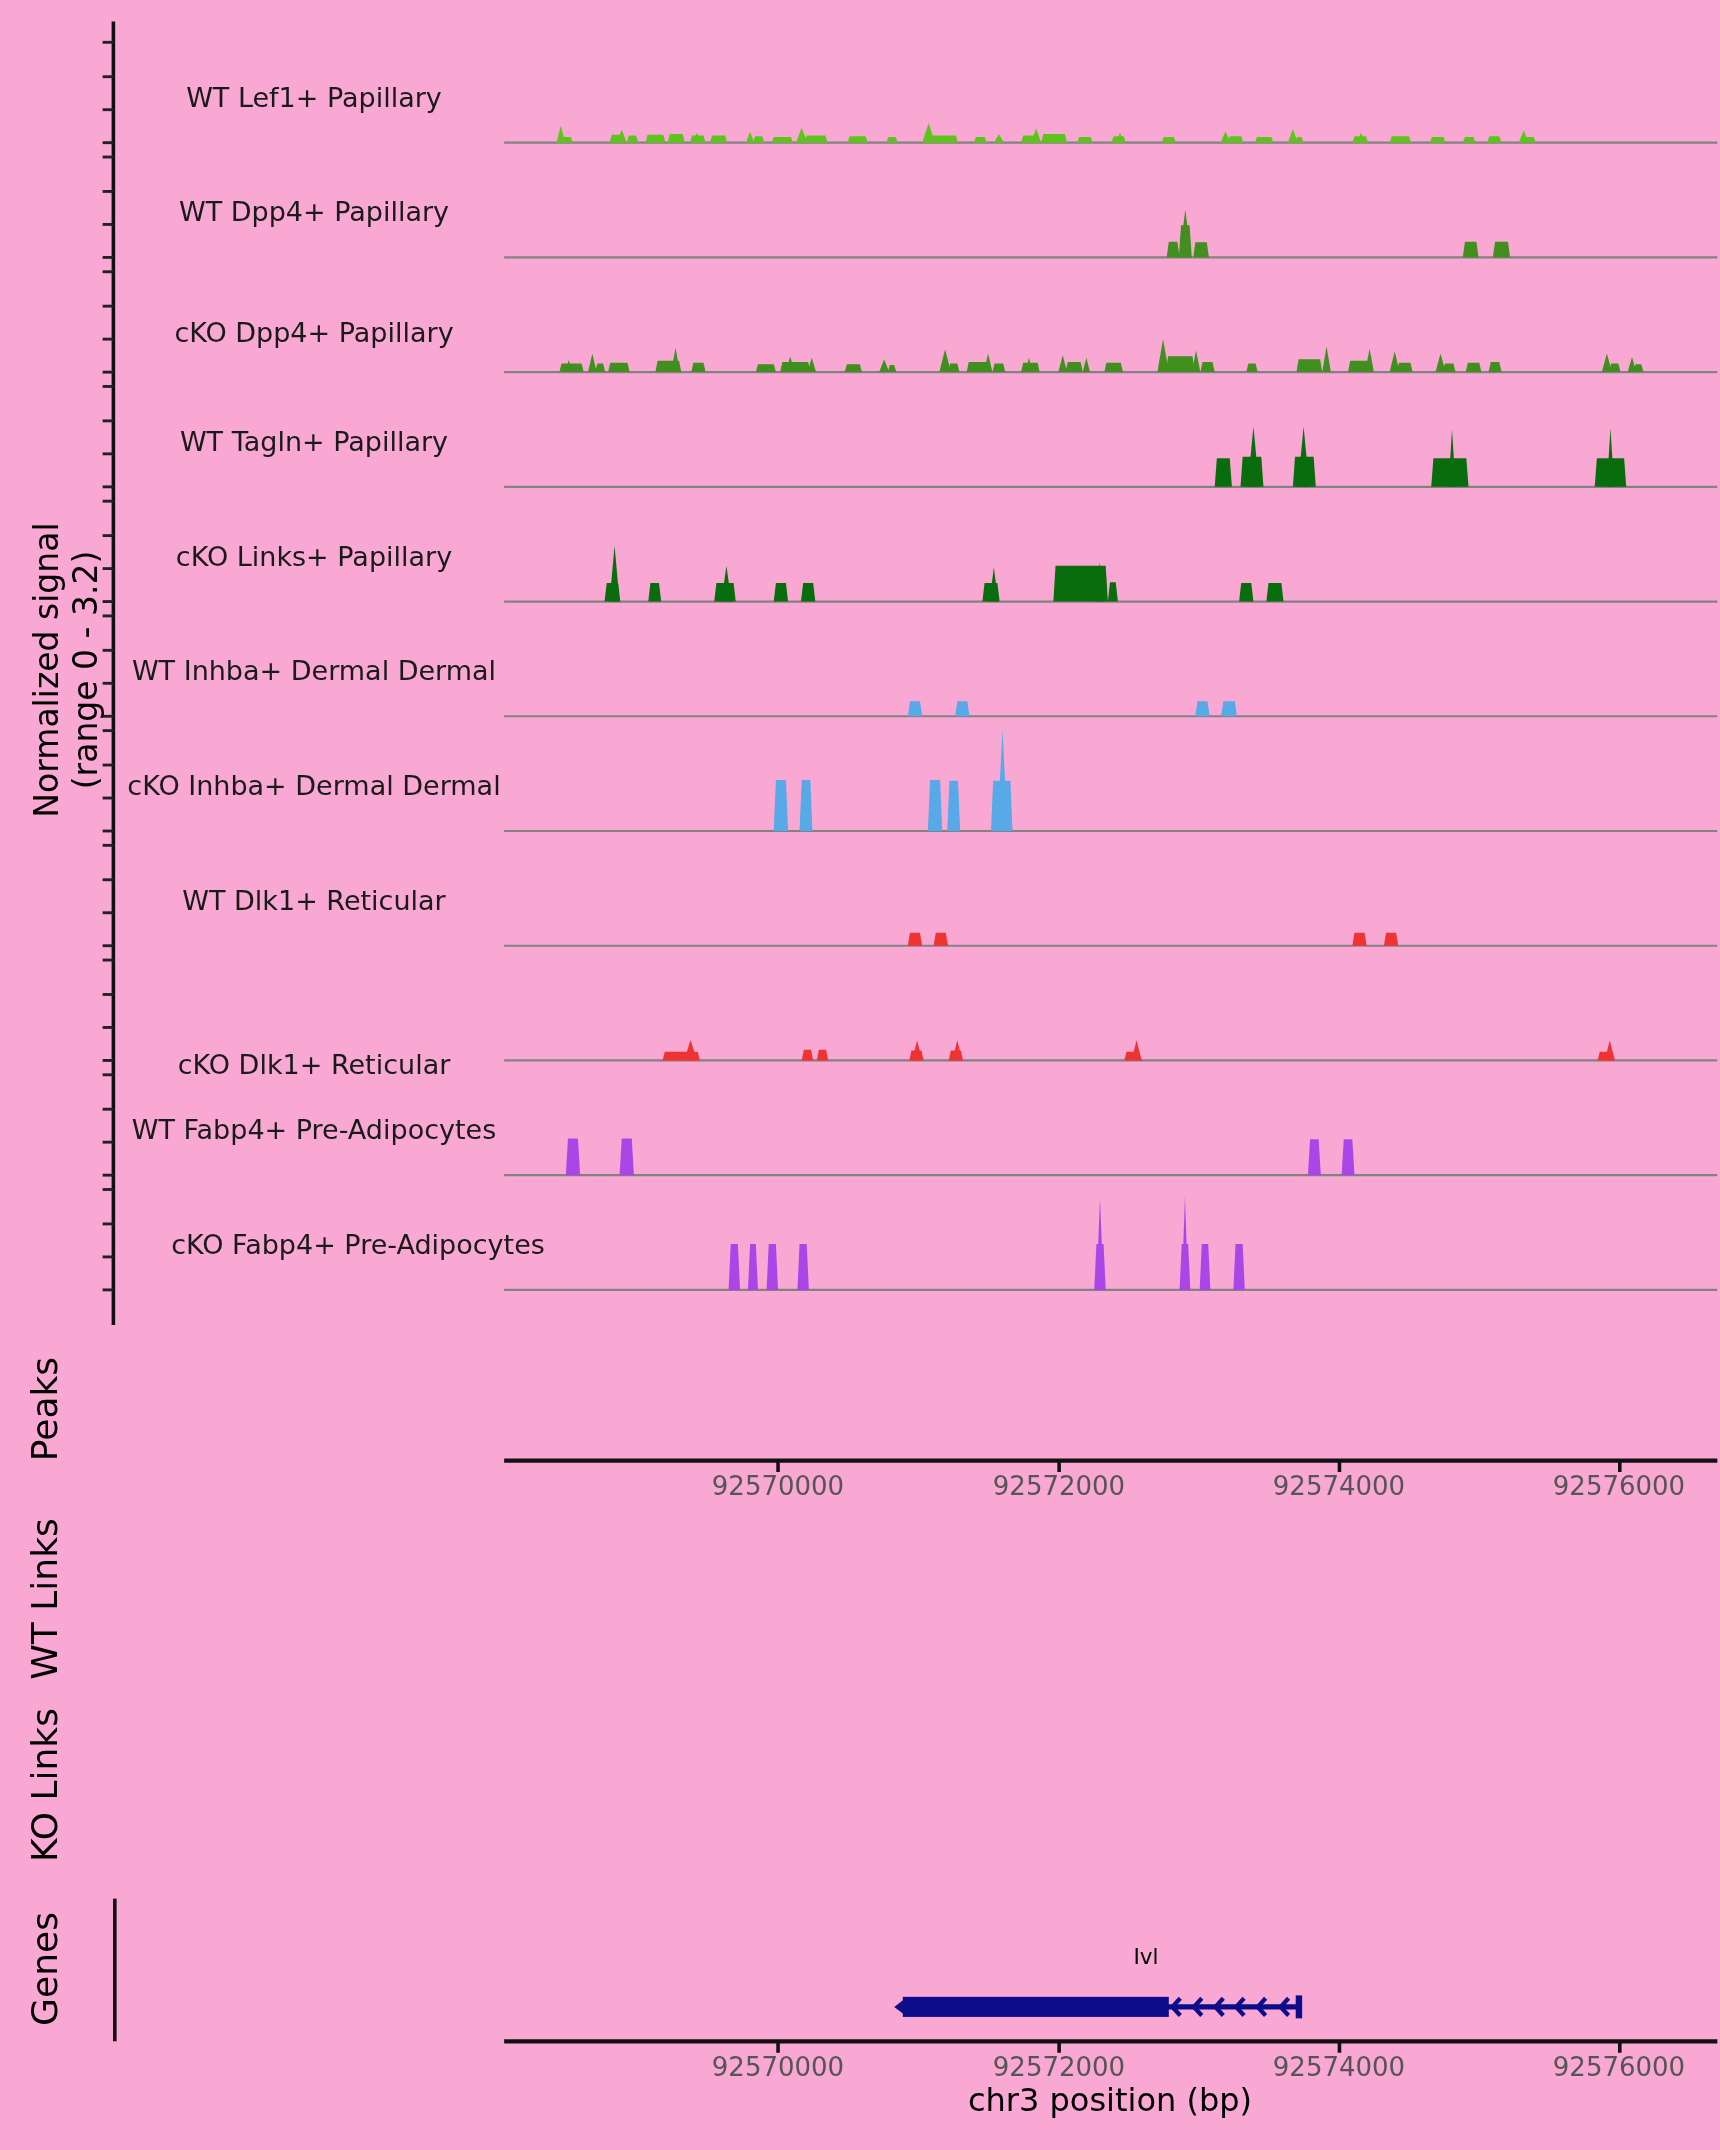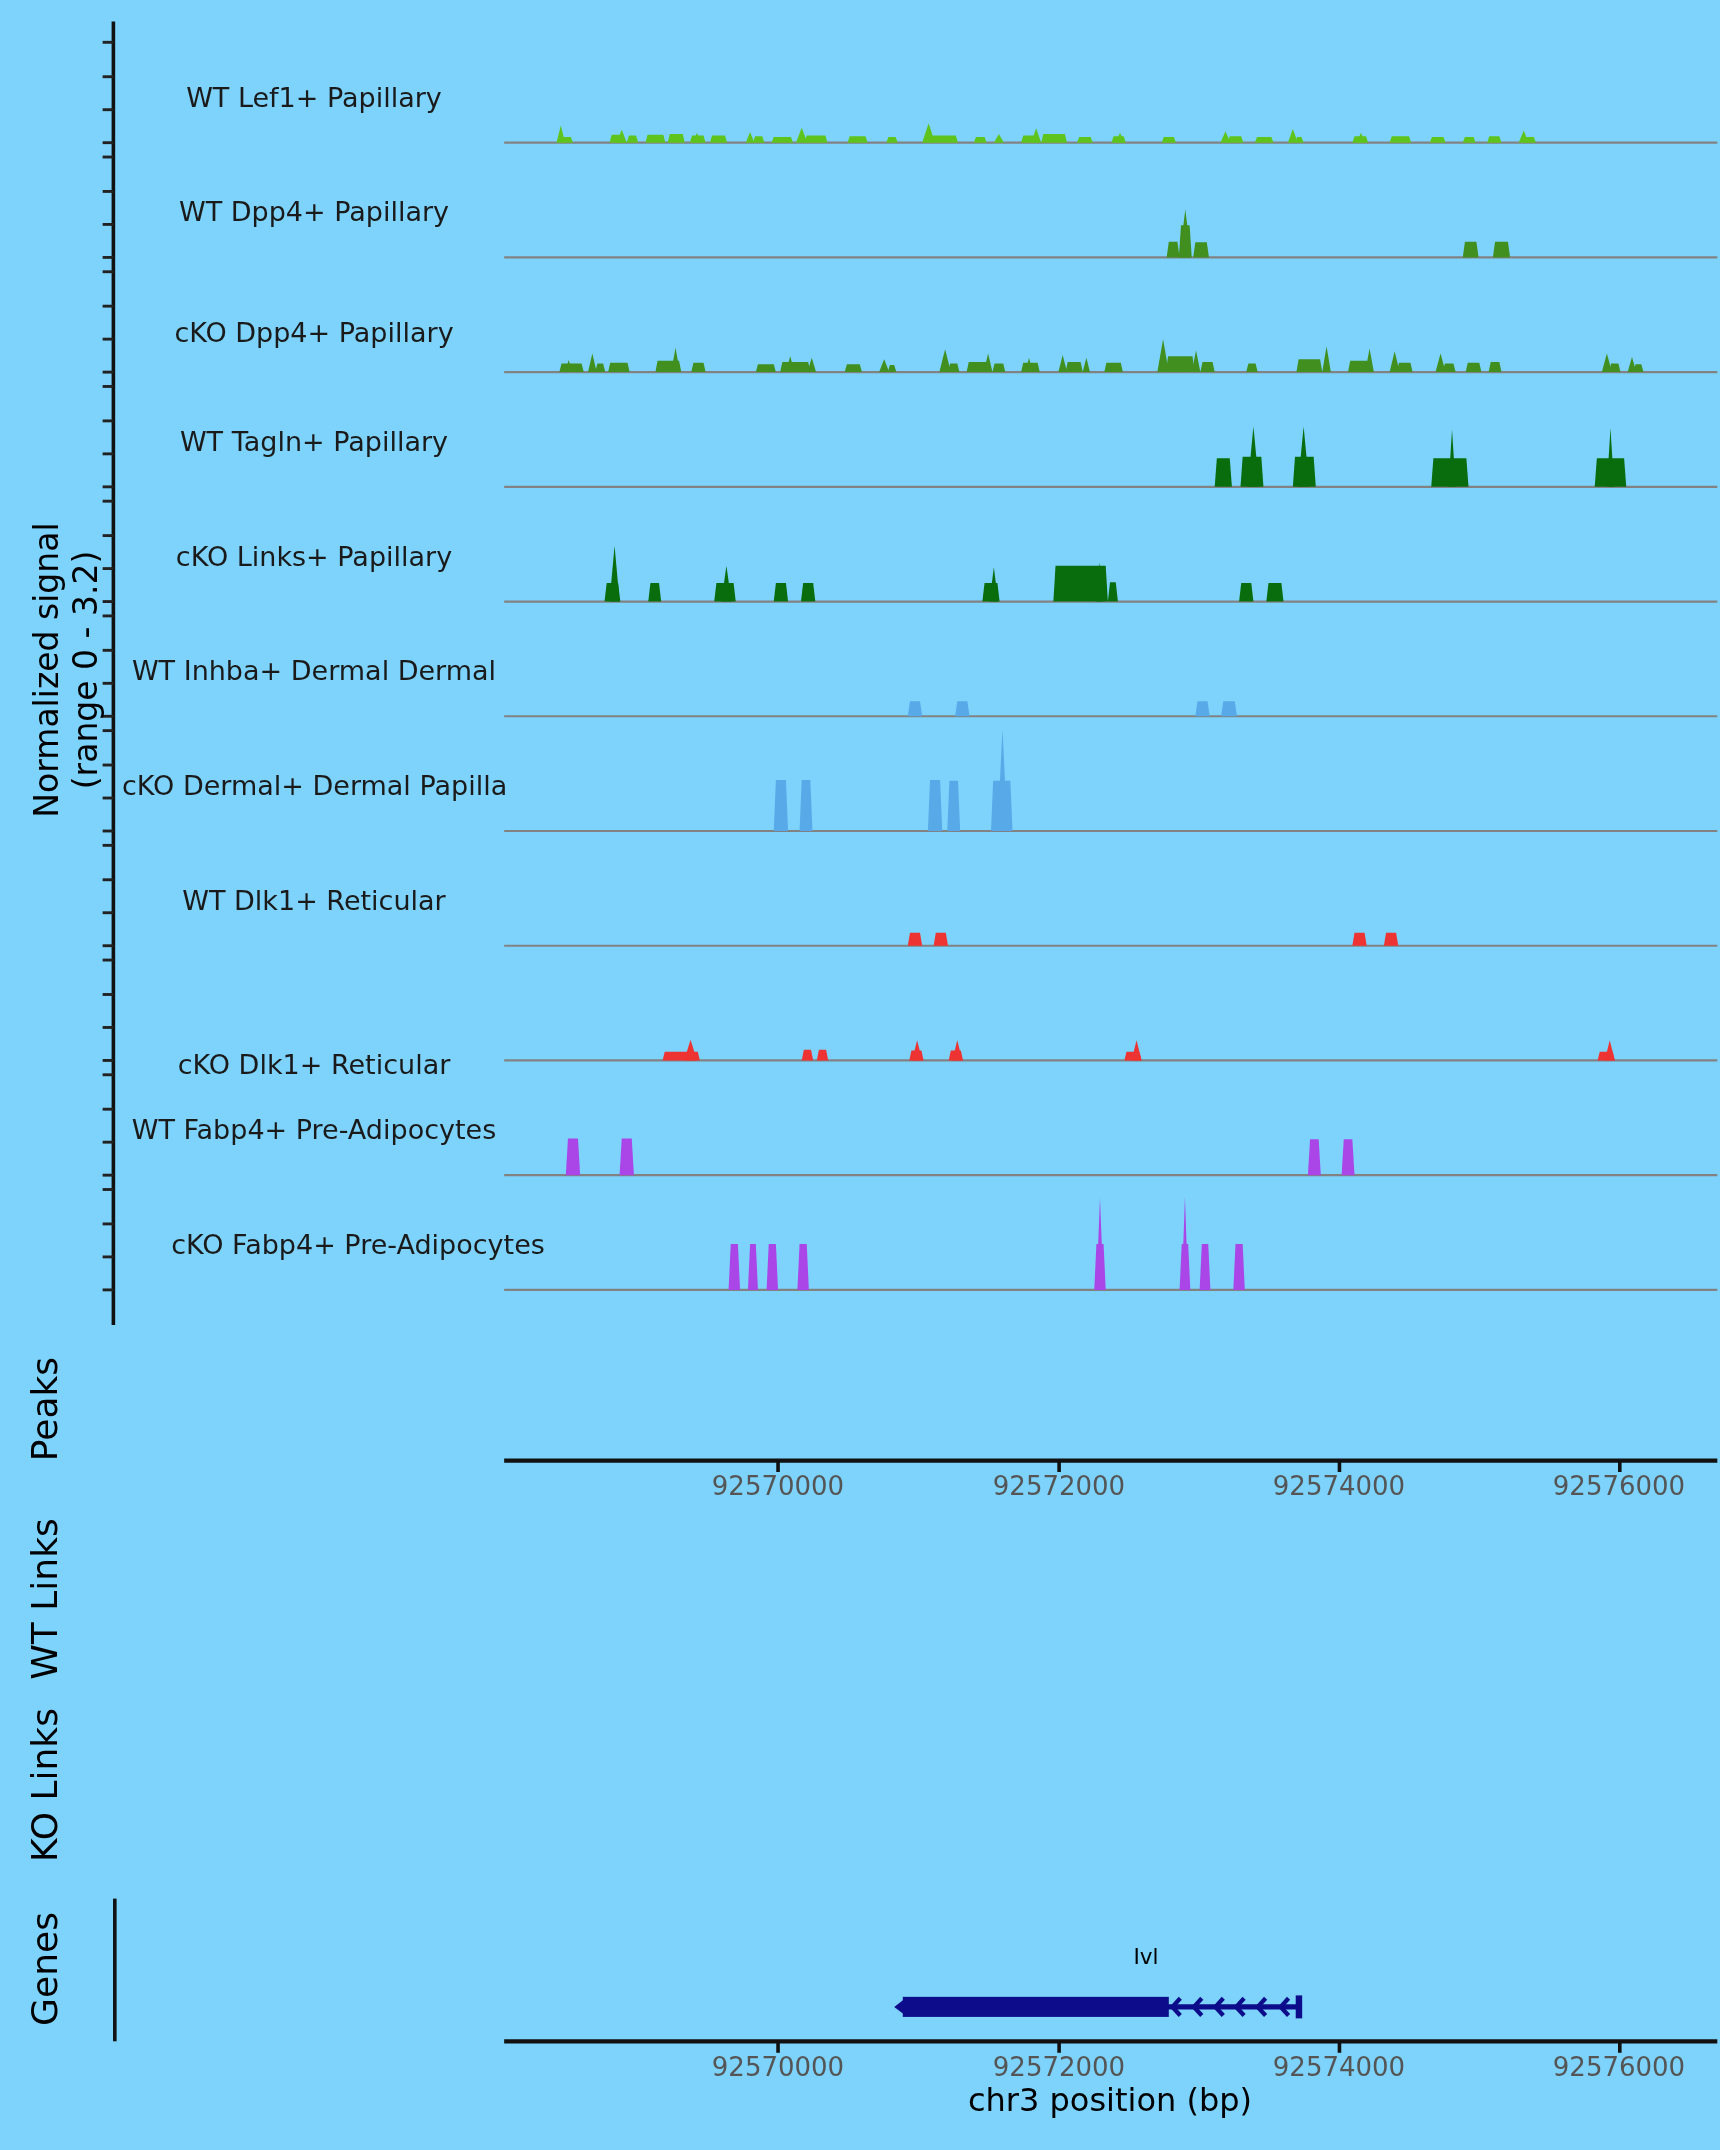--- a/index.html
+++ b/index.html
@@ -1,17 +1,17 @@
 <!DOCTYPE html>
 <html style="font-size:11.5px"><head>
 <meta charset="utf-8">
 <style>
   html,body{margin:0;padding:0;background:#ffffff;}
   body{width:1721px;height:2151px;font-family:"DejaVu Sans","Liberation Sans",sans-serif;}
-  .fig{position:relative;width:1721px;height:2151px;background:#7dd3fc;overflow:hidden;}
+  .fig{position:relative;width:1721px;height:2151px;background:#f9a8d4;overflow:hidden;}
   .fig svg{position:absolute;left:0;top:0;}
   .rot{position:absolute;transform:translate(-50%,-50%) rotate(-90deg);white-space:nowrap;}
   .ylabel{font-size:33px;line-height:39px;text-align:center;color:#000;}
   .section-label{font-size:36px;color:#000;}
   .track-label{position:absolute;left:122px;width:384px;transform:translateY(-50%);
     text-align:center;font-size:27px;color:#1a1a1a;white-space:nowrap;}
   .tick-label{position:absolute;transform:translateX(-50%);font-size:26px;color:#555;}
   .xlabel{position:absolute;transform:translateX(-50%);font-size:32px;color:#000;}
   .gene-label{position:absolute;transform:translate(-50%,-50%);font-size:21.5px;color:#000;margin-left:42px;}
   .layer{position:absolute;left:0;top:0;width:100%;height:100%;pointer-events:none;}
@@ -278,21 +278,21 @@
       <rect x="1807" y="2783" width="9" height="32" fill="#0d0d8c"></rect>
     </svg>
 
   <div class="layer">
       <div class="track-label" style="top: 97px;">WT Lef1+ Papillary</div>
       <div class="track-label" style="top: 211px;">WT Dpp4+ Papillary</div>
       <div class="track-label" style="top: 332px;">cKO Dpp4+ Papillary</div>
       <div class="track-label" style="top: 441px;">WT Tagln+ Papillary</div>
       <div class="track-label" style="top: 556px;">cKO Links+ Papillary</div>
       <div class="track-label" style="top: 670px;">WT Inhba+ Dermal Dermal</div>
-      <div class="track-label" style="top: 785px;">cKO Dermal+ Dermal Papilla</div>
+      <div class="track-label" style="top: 785px;">cKO Inhba+ Dermal Dermal</div>
       <div class="track-label" style="top: 900px;">WT Dlk1+ Reticular</div>
       <div class="track-label" style="top: 1064px;">cKO Dlk1+ Reticular</div>
       <div class="track-label" style="top: 1129px;">WT Fabp4+ Pre-Adipocytes</div>
       <div class="track-label" style="top: 1244px; margin-left: 44px;">cKO Fabp4+ Pre-Adipocytes</div>
     </div>
   <div class="layer">
       <div class="tick-label" style="left: 778px; top: 1471px;">92570000</div>
       <div class="tick-label" style="left: 778px; top: 2052px;">92570000</div>
       <div class="tick-label" style="left: 1059px; top: 1471px;">92572000</div>
       <div class="tick-label" style="left: 1059px; top: 2052px;">92572000</div>

